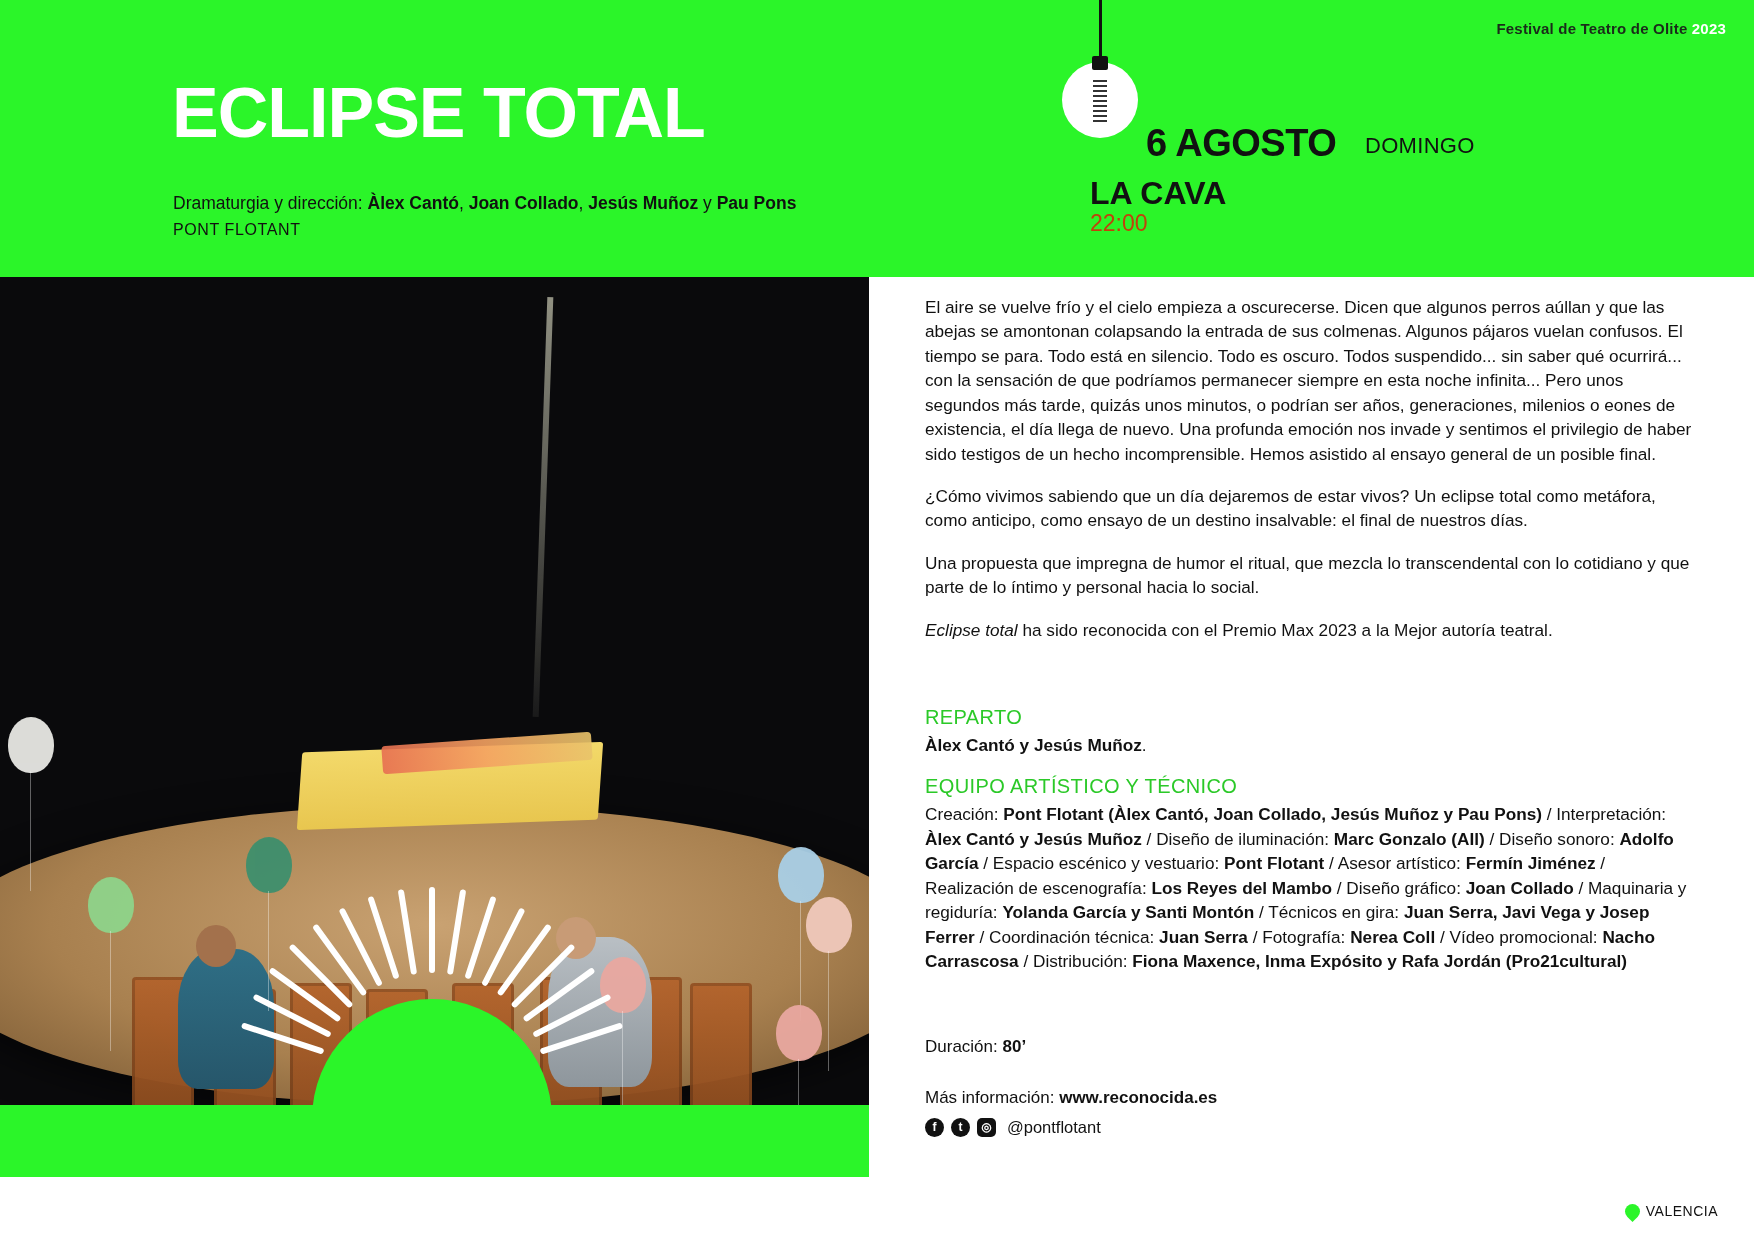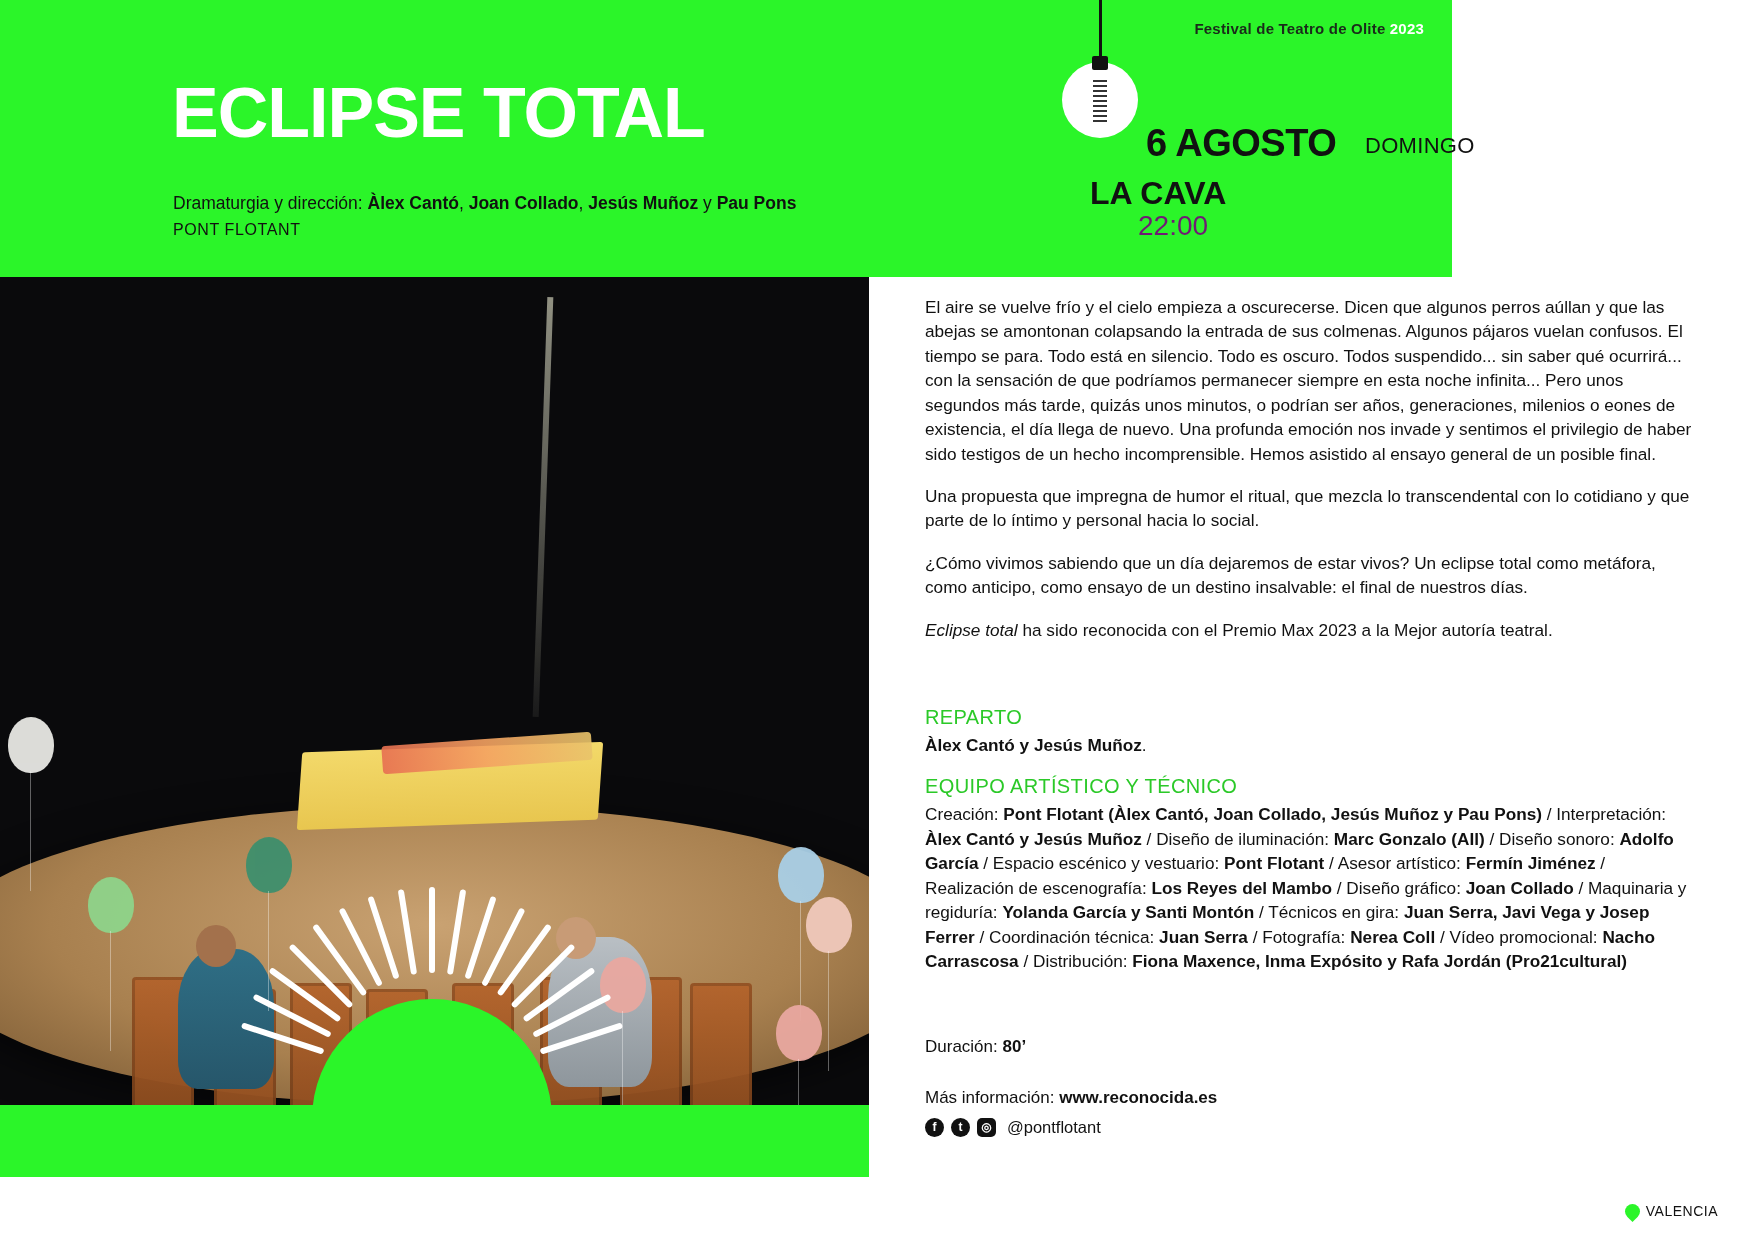--- a/index.html
+++ b/index.html
@@ -12,21 +12,21 @@
     background: #ffffff;
     font-family: "Liberation Sans", sans-serif;
     overflow: hidden;
     position: relative;
   }
 
   
   .top-band {
     position: absolute;
     left: 0; top: 0;
-    width: 1452px;
+    width: 1754px;
     height: 277px;
     background: #2bf529;
   }
   .festival-line {
     position: absolute;
     right: 28px;
     top: 20px;
     font-size: 15px;
     font-weight: bold;
     color: #1a2b1a;
@@ -121,23 +121,22 @@
     left: 1090px;
     top: 175px;
     font-size: 32px;
     font-weight: bold;
     color: #111;
   }
   .time {
     position: absolute;
     left: 1090px;
     top: 210px;
-    font-size: 28px;
-    color: #701a75;
-    margin-left: 48px;
+    font-size: 23px;
+    color: #c2410c;
   }
 
   
   .photo {
     position: absolute;
     left: 0; top: 277px;
     width: 869px;
     height: 900px;
     background: #0a0a0c;
     overflow: hidden;
@@ -430,22 +429,22 @@
     <div class="ray" style="transform:rotate(72deg)"></div>
     <div class="core"></div>
   </div>
 
   <div class="photo-bottom-green"></div>
 </div>
 
 <div class="text-col">
 
   <p>El aire se vuelve frío y el cielo empieza a oscurecerse. Dicen que algunos perros aúllan y que las abejas se amontonan colapsando la entrada de sus colmenas. Algunos pájaros vuelan confusos. El tiempo se para. Todo está en silencio. Todo es oscuro. Todos suspendido... sin saber qué ocurrirá... con la sensación de que podríamos permanecer siempre en esta noche infinita... Pero unos segundos más tarde, quizás unos minutos, o podrían ser años, generaciones, milenios o eones de existencia, el día llega de nuevo. Una profunda emoción nos invade y sentimos el privilegio de haber sido testigos de un hecho incomprensible. Hemos asistido al ensayo general de un posible final.</p>
+  <p>¿Cómo vivimos sabiendo que un día dejaremos de estar vivos? Un eclipse total como metáfora, como anticipo, como ensayo de un destino insalvable: el final de nuestros días.</p>
   <p>Una propuesta que impregna de humor el ritual, que mezcla lo transcendental con lo cotidiano y que parte de lo íntimo y personal hacia lo social.</p>
-  <p>¿Cómo vivimos sabiendo que un día dejaremos de estar vivos? Un eclipse total como metáfora, como anticipo, como ensayo de un destino insalvable: el final de nuestros días.</p>
   <p class="last-intro">
     <em>Eclipse total</em><span> ha sido reconocida con el Premio Max 2023 a la Mejor autoría teatral.</span>
   </p>
 
   <div class="reparto-block">
     <div class="section-head">REPARTO</div>
     <p class="cast-line">
       <b>Àlex Cantó y Jesús Muñoz</b><span>.</span>
     </p>
 

